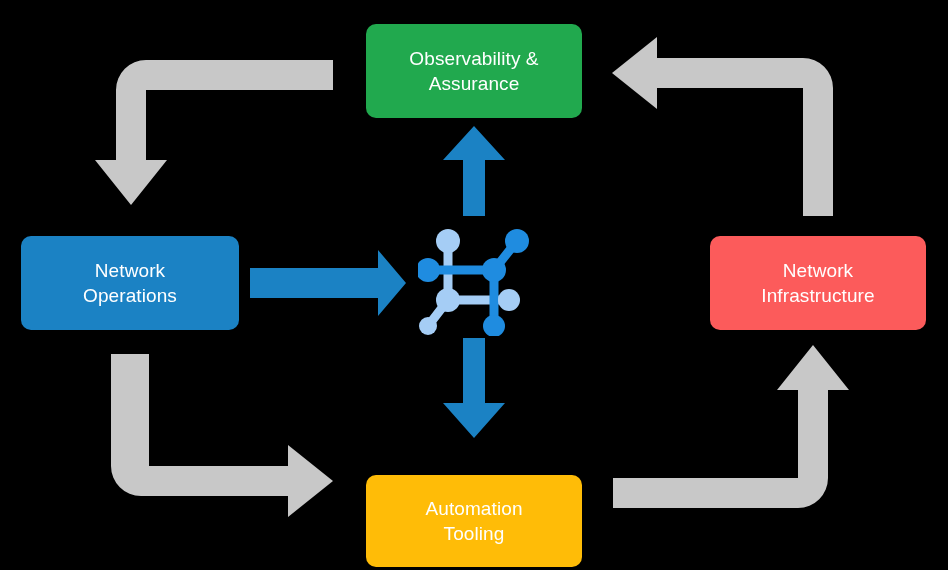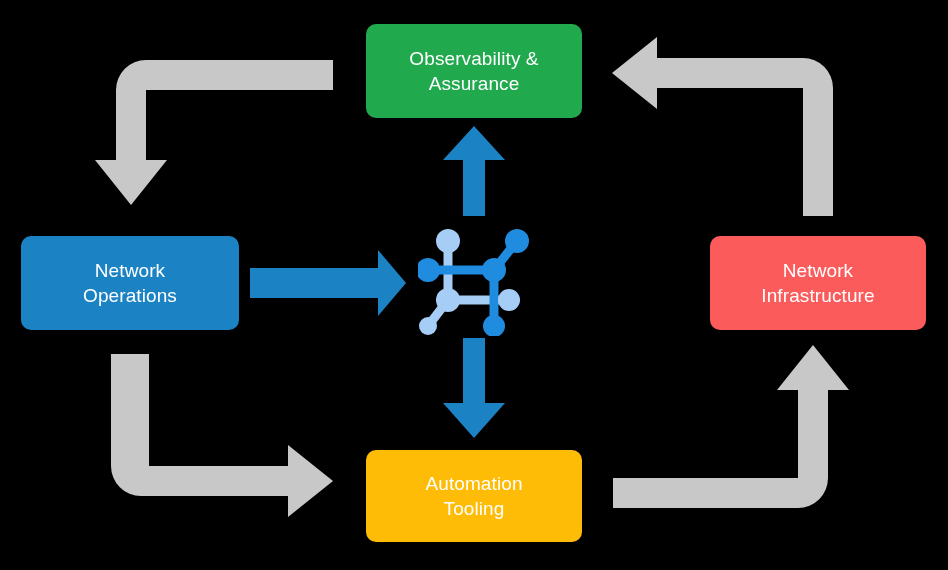--- a/index.html
+++ b/index.html
@@ -152,18 +152,18 @@
   <div class="node-box" id="box-network-operations" style="background-color: rgb(27, 130, 196);">
     <span class="node-label">Network
 Operations</span>
   </div>
 
   <div class="node-box" id="box-network-infrastructure" style="background-color: rgb(252, 91, 91);">
     <span class="node-label">Network
 Infrastructure</span>
   </div>
 
-  <div class="node-box" id="box-automation-tooling" style="background-color: rgb(255, 188, 7);">
+  <div class="node-box" id="box-automation-tooling" style="background-color: rgb(255, 188, 7); margin-top: 25px;">
     <span class="node-label">Automation
 Tooling</span>
   </div>
 
 </div>
 
 </body></html>

